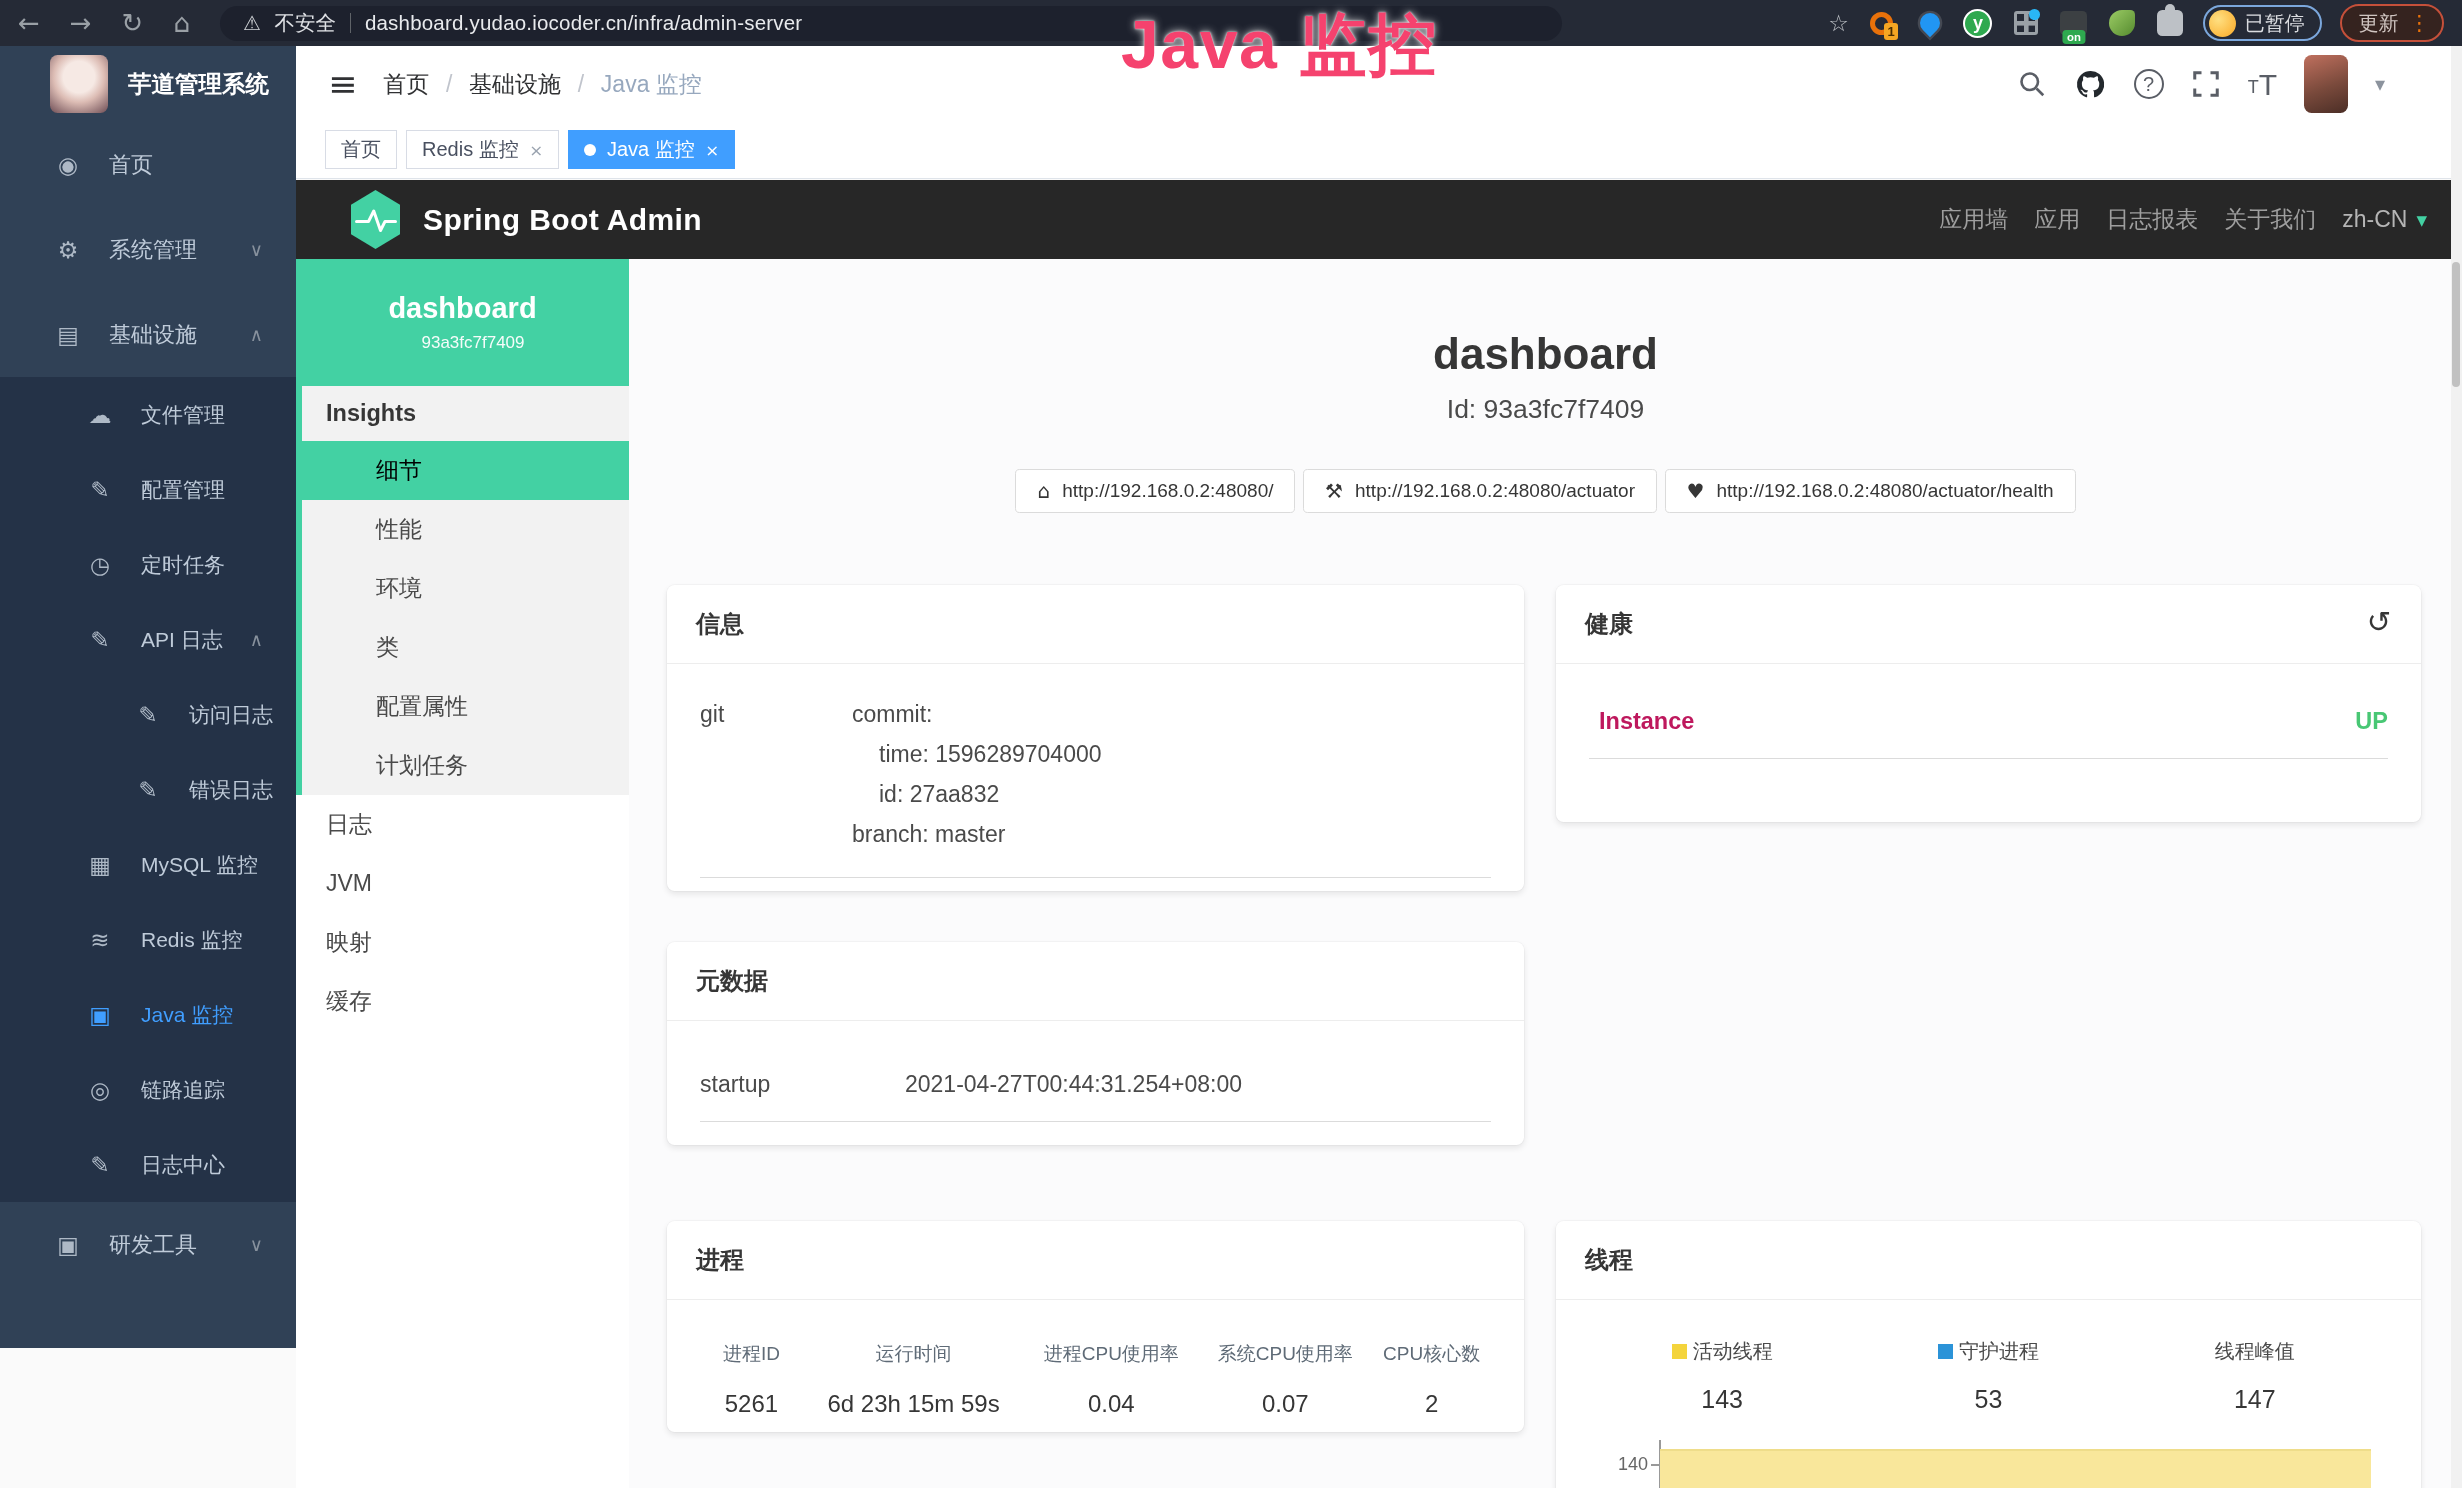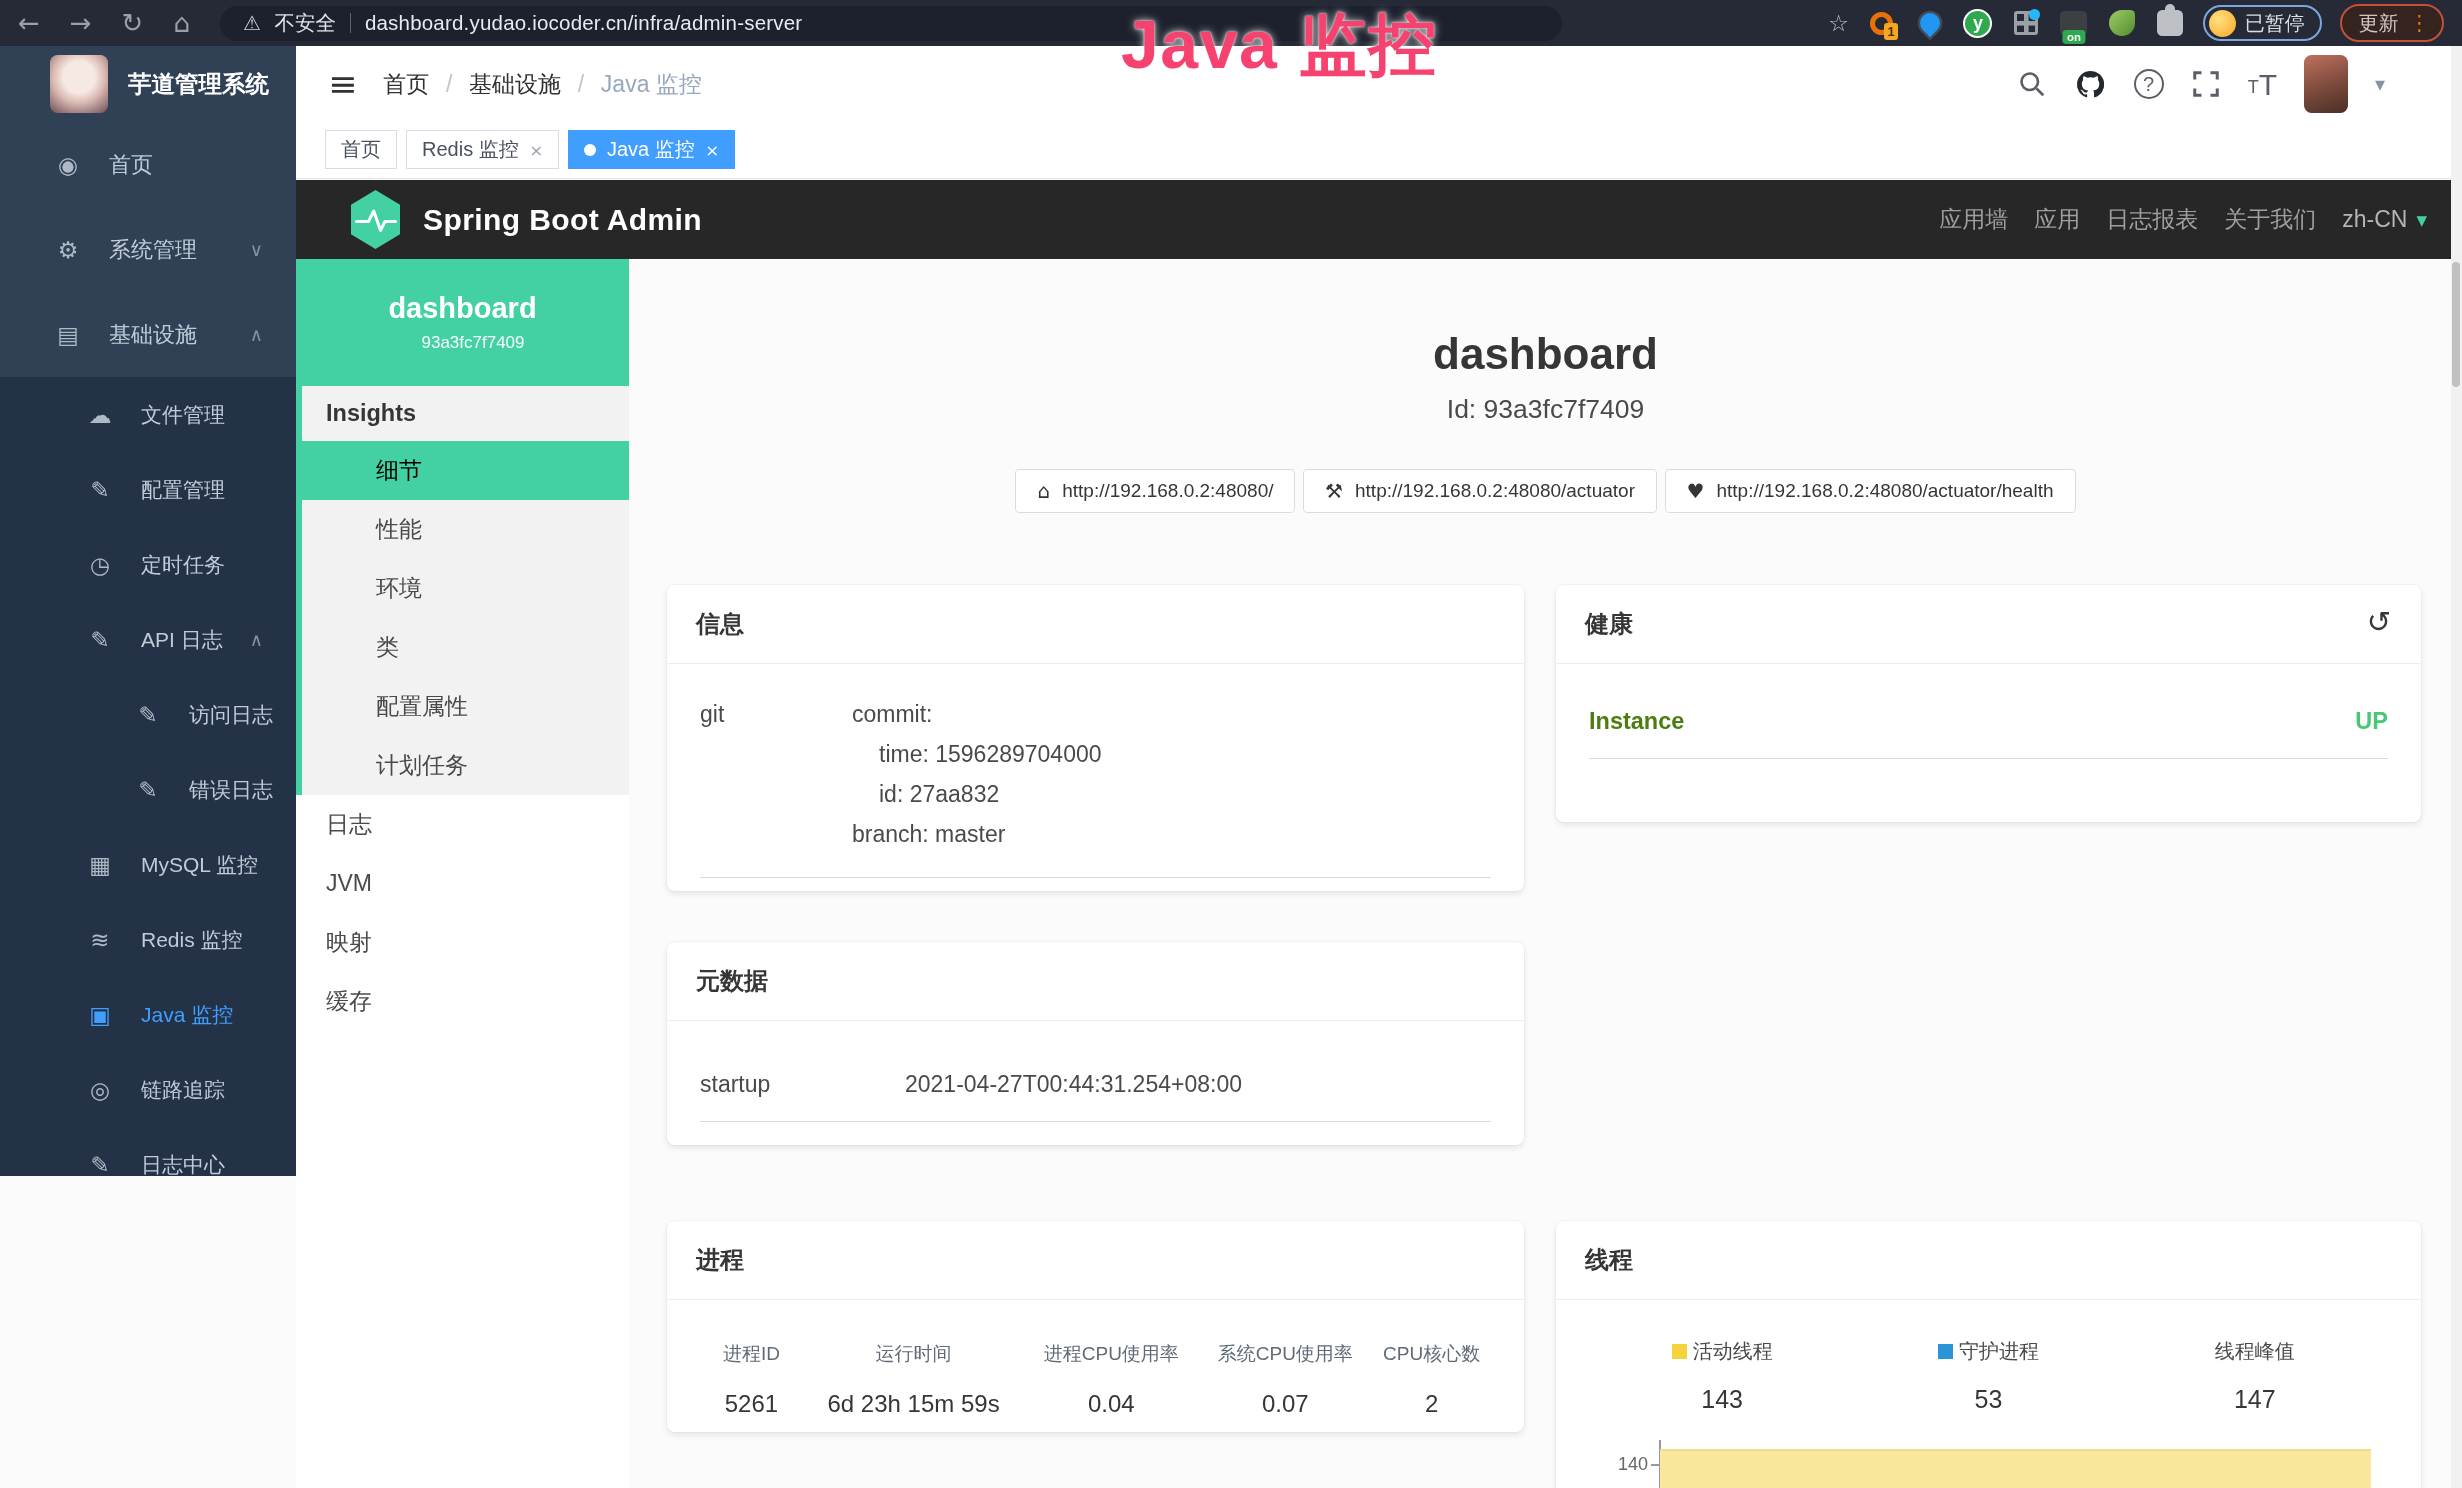--- a/index.html
+++ b/index.html
@@ -36,21 +36,21 @@
   .plabel { color:#dadce0; font-size:20px; }
   .updbtn { display:flex; align-items:center; gap:10.6px; border:2.3px solid #c5503a; background:#35231f; border-radius:758px; padding:3.8px 12px 3.8px 16.7px; }
   .updtxt { color:#cfc4c0; font-size:20px; }
   .kebab { color:#e8710a; font-size:21px; line-height:1; }
 
   
   .annotation { position:absolute; left:1121px; top:0px; z-index:99; font-size:68px; font-weight:bold; color:#f5426e; pointer-events:none;
       text-shadow:0 0 2.3px #fff, 0 0 9px rgba(255,255,255,.85); letter-spacing:1.5px; }
 
   
-  .sidebar { position:absolute; top:46px; left:0; width:296px; height:1130px; background:#304156; color:#bfcbd9; overflow:hidden; }
+  .sidebar { position:absolute; top:46px; left:0; width:296px; height:1302px; background:#304156; color:#bfcbd9; overflow:hidden; }
   .logo-row { height:76px; display:flex; align-items:center; gap:20px; padding-left:50px; }
   .logo-img { width:58px; height:58px; border-radius:7.6px; flex:0 0 auto;
       background:radial-gradient(circle at 50% 38%, #f6e9e4 0 34%, #dcbcb4 55%, #6d4c54 100%); }
   .app-title { color:#fff; font-size:23.5px; font-weight:bold; white-space:nowrap; }
   .menu-item { height:85px; display:flex; align-items:center; gap:26px; padding-left:53px; position:relative; font-size:22px; cursor:pointer; }
   .menu-item .mi { font-size:23px; width:30px; text-align:center; color:#aeb9c6; }
   .chev { position:absolute; right:33px; font-size:18px; color:#87919d; }
   .submenu { background:#243247; }
   .submenu .menu-item { height:75px; padding-left:85px; font-size:21px; }
   .submenu .menu-item.l2 { padding-left:133px; }
@@ -115,21 +115,21 @@
   .card.meta    { left:38px;   top:683px;  width:857px; height:203px; }
   .card.process { left:38px;   top:962px; width:857px; height:211px; }
   .card.threads { left:927px; top:962px; width:865px; height:546px; }
 
   .kvrow { display:flex; font-size:23px; color:#4a4a4a; line-height:40px; }
   .kvlabel { width:152px; flex:0 0 auto; }
   .kvlines .ind { padding-left:27px; }
   .uline { border-bottom:1.5px solid #dbdbdb; margin-top:23px; }
 
   .hrow { display:flex; align-items:center; font-size:23.5px; margin-top:13.7px; }
-  .hname { font-weight:bold; color:#4d7c0f; }
+  .hname { font-weight:bold; color:#be185d;margin-left:10px; }
   .hval { margin-left:auto; font-weight:bold; color:#48c774; }
 
   .metarow { display:flex; font-size:23px; color:#4a4a4a; margin-top:20px; }
   .metarow .kvlabel { width:205px; }
 
   .ptable { margin-top:10.6px; }
   .prow { display:flex; text-align:center; }
   .pc1{width:13%;} .pc2{width:28%;} .pc3{width:22%;} .pc4{width:22%;} .pc5{width:15%;}
   .phead { font-size:19px; color:#5f6b77; }
   .pvals { margin-top:23px; font-size:24px; color:#363636; }

